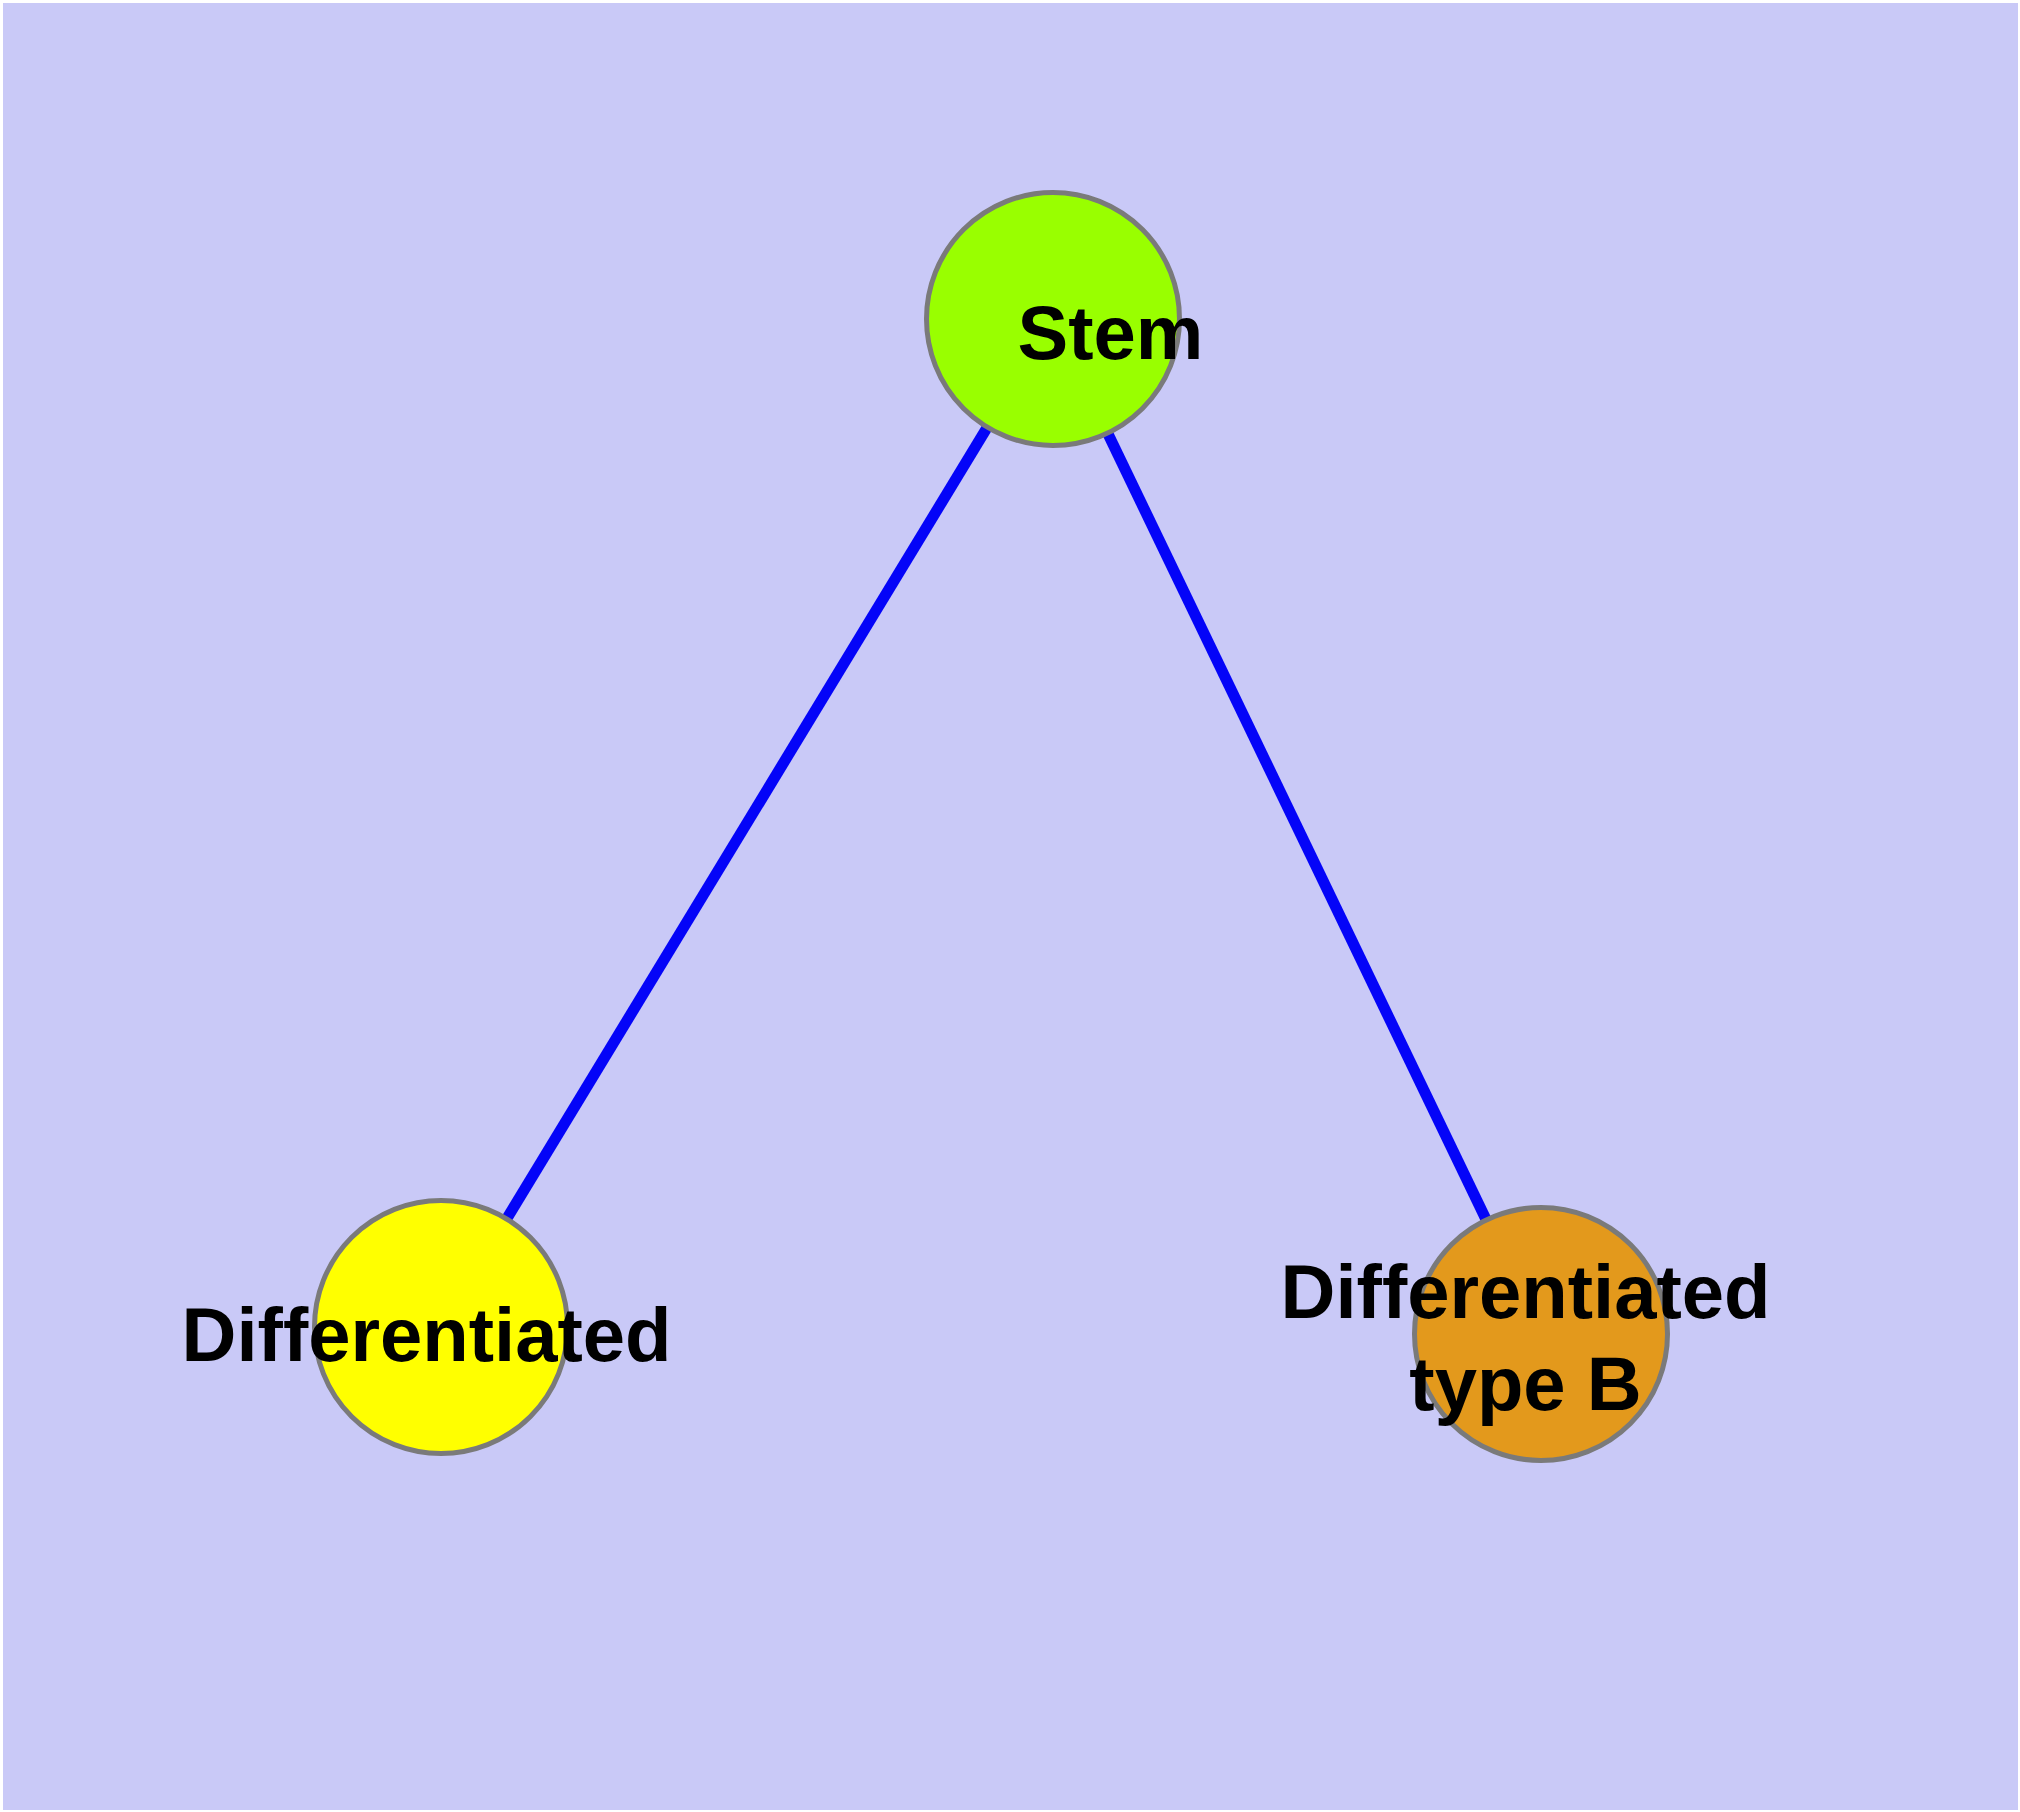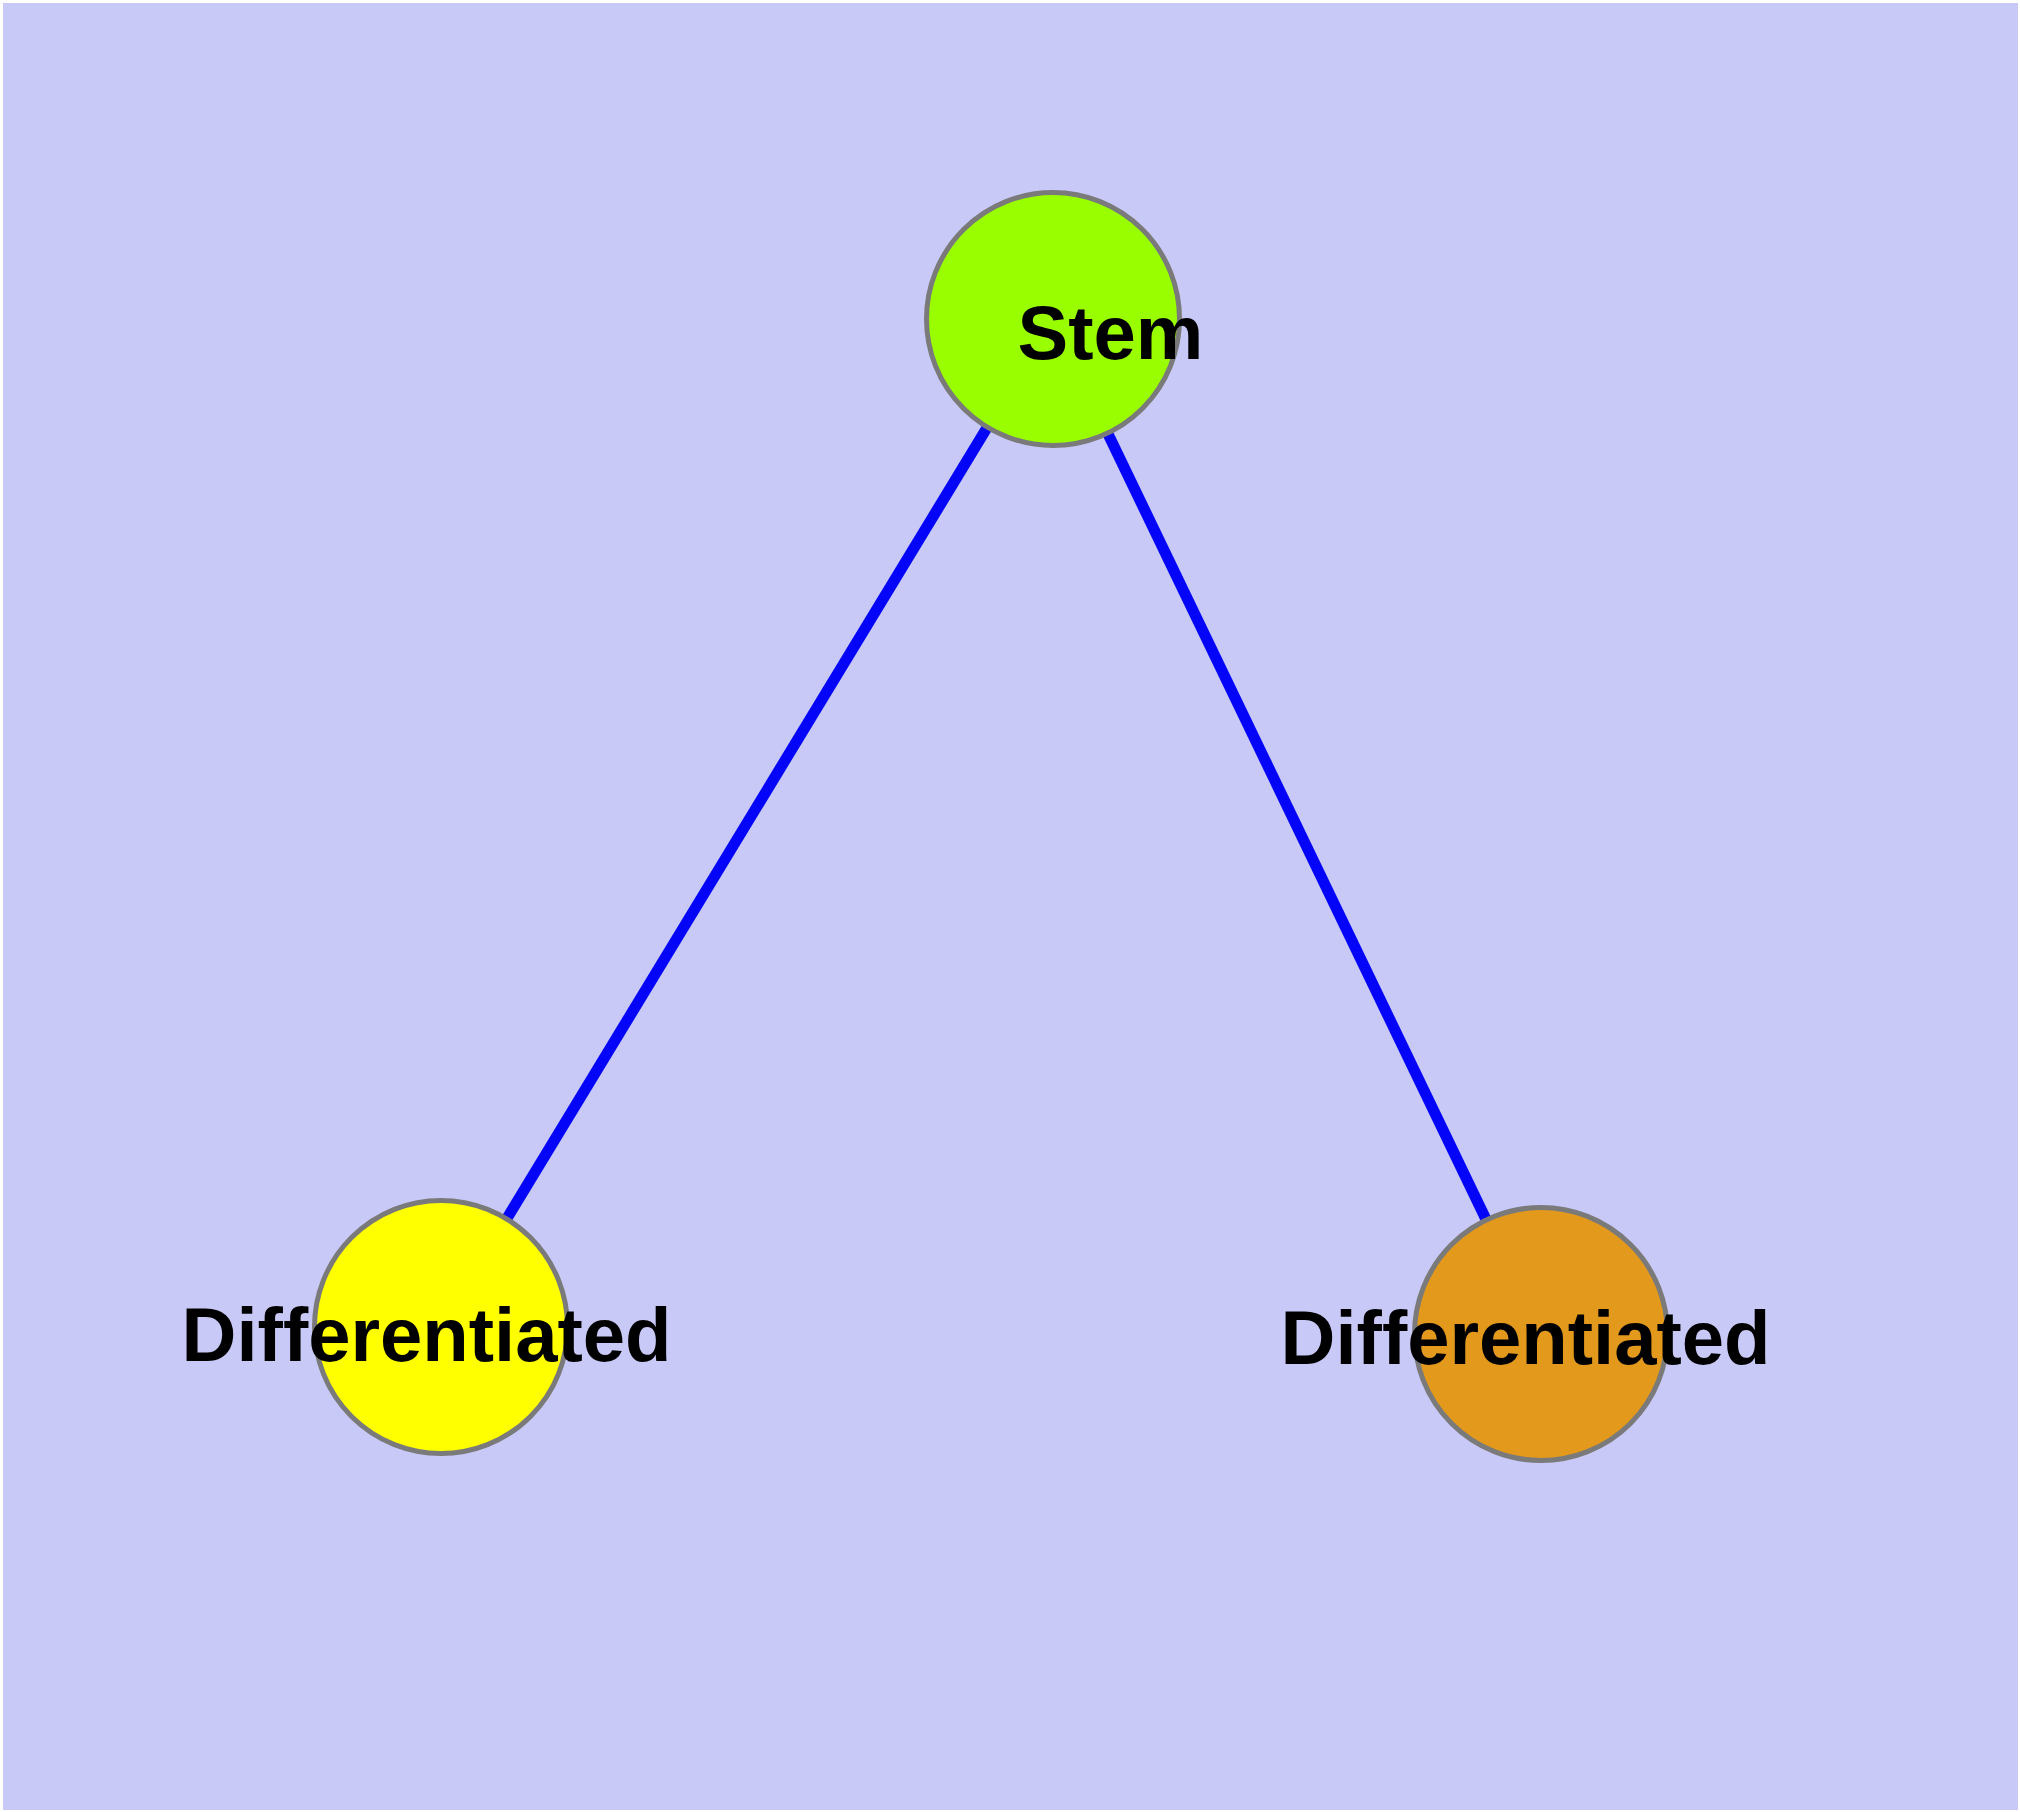--- a/index.html
+++ b/index.html
@@ -73,16 +73,17 @@
   <div class="label label-stem">
     <span class="line">Stem</span>
   </div>
 
   <div class="label label-a">
     <span class="line">Differentiated</span>
   </div>
 
   <div class="label label-b">
     <span class="line">Differentiated</span>
+    <span class="line">type B</span>
   </div>
 
 </div>
 
 
 </body></html>

